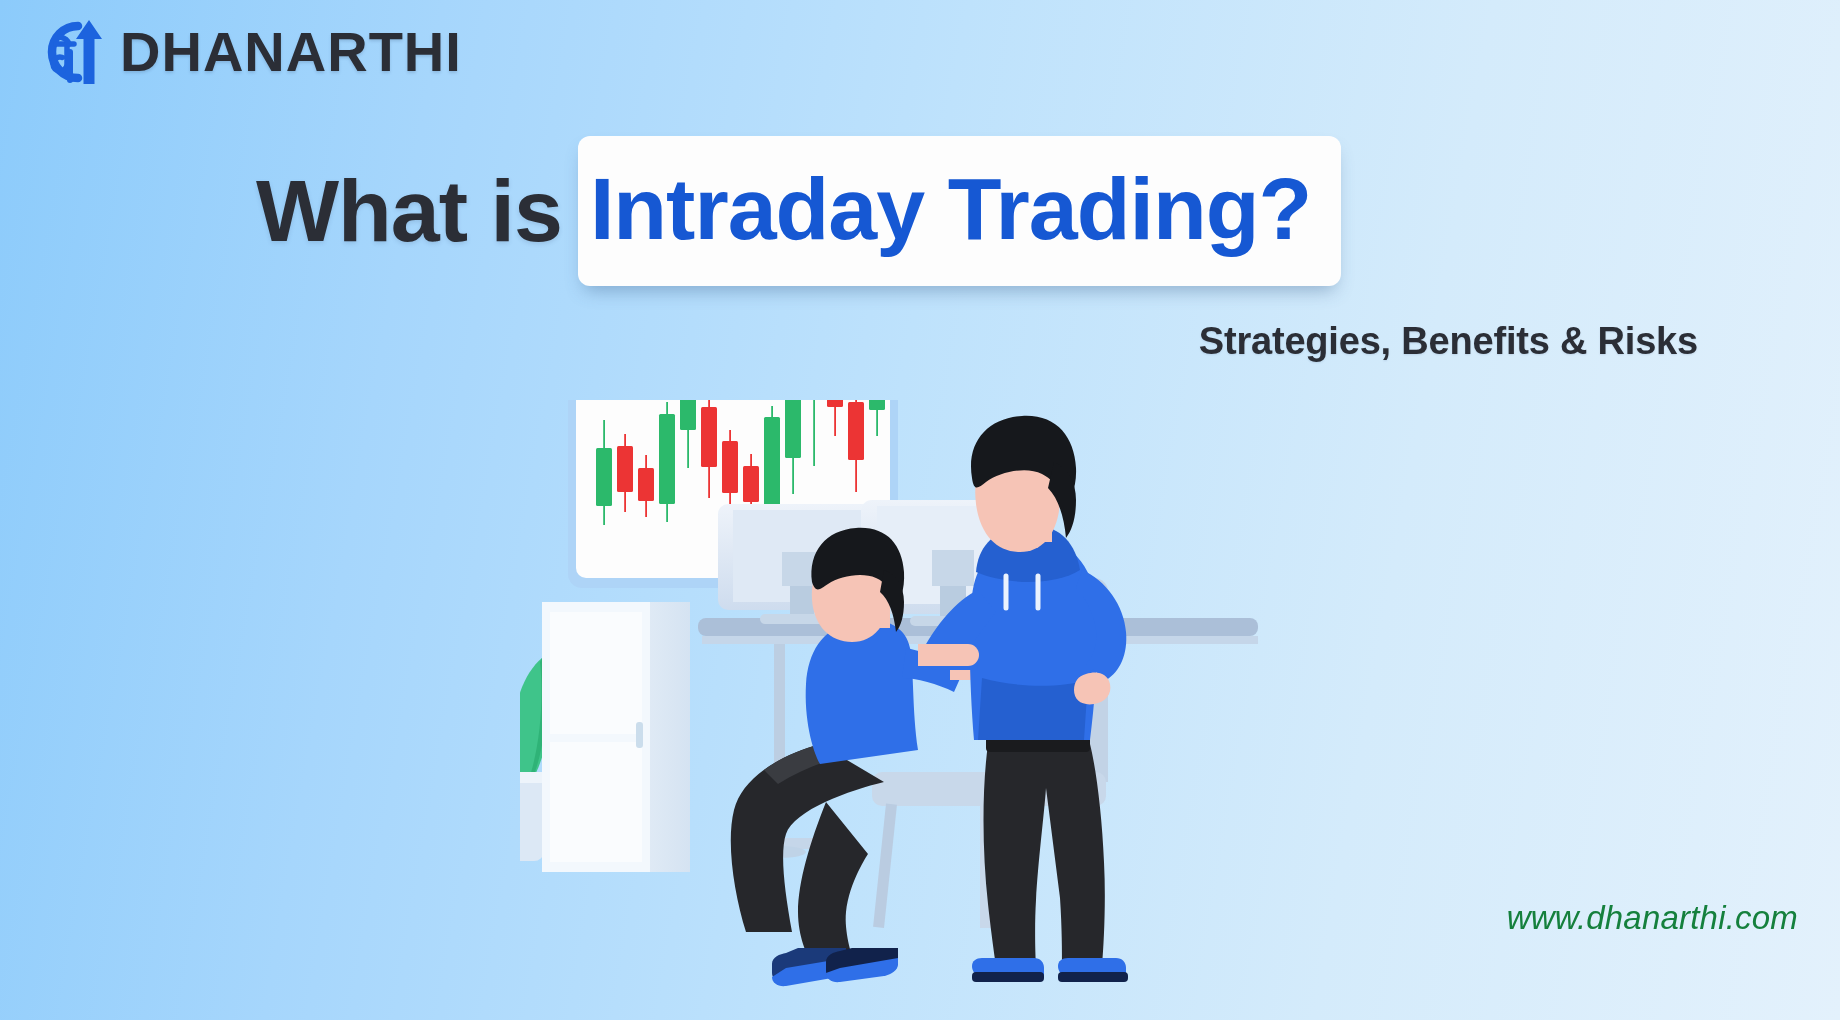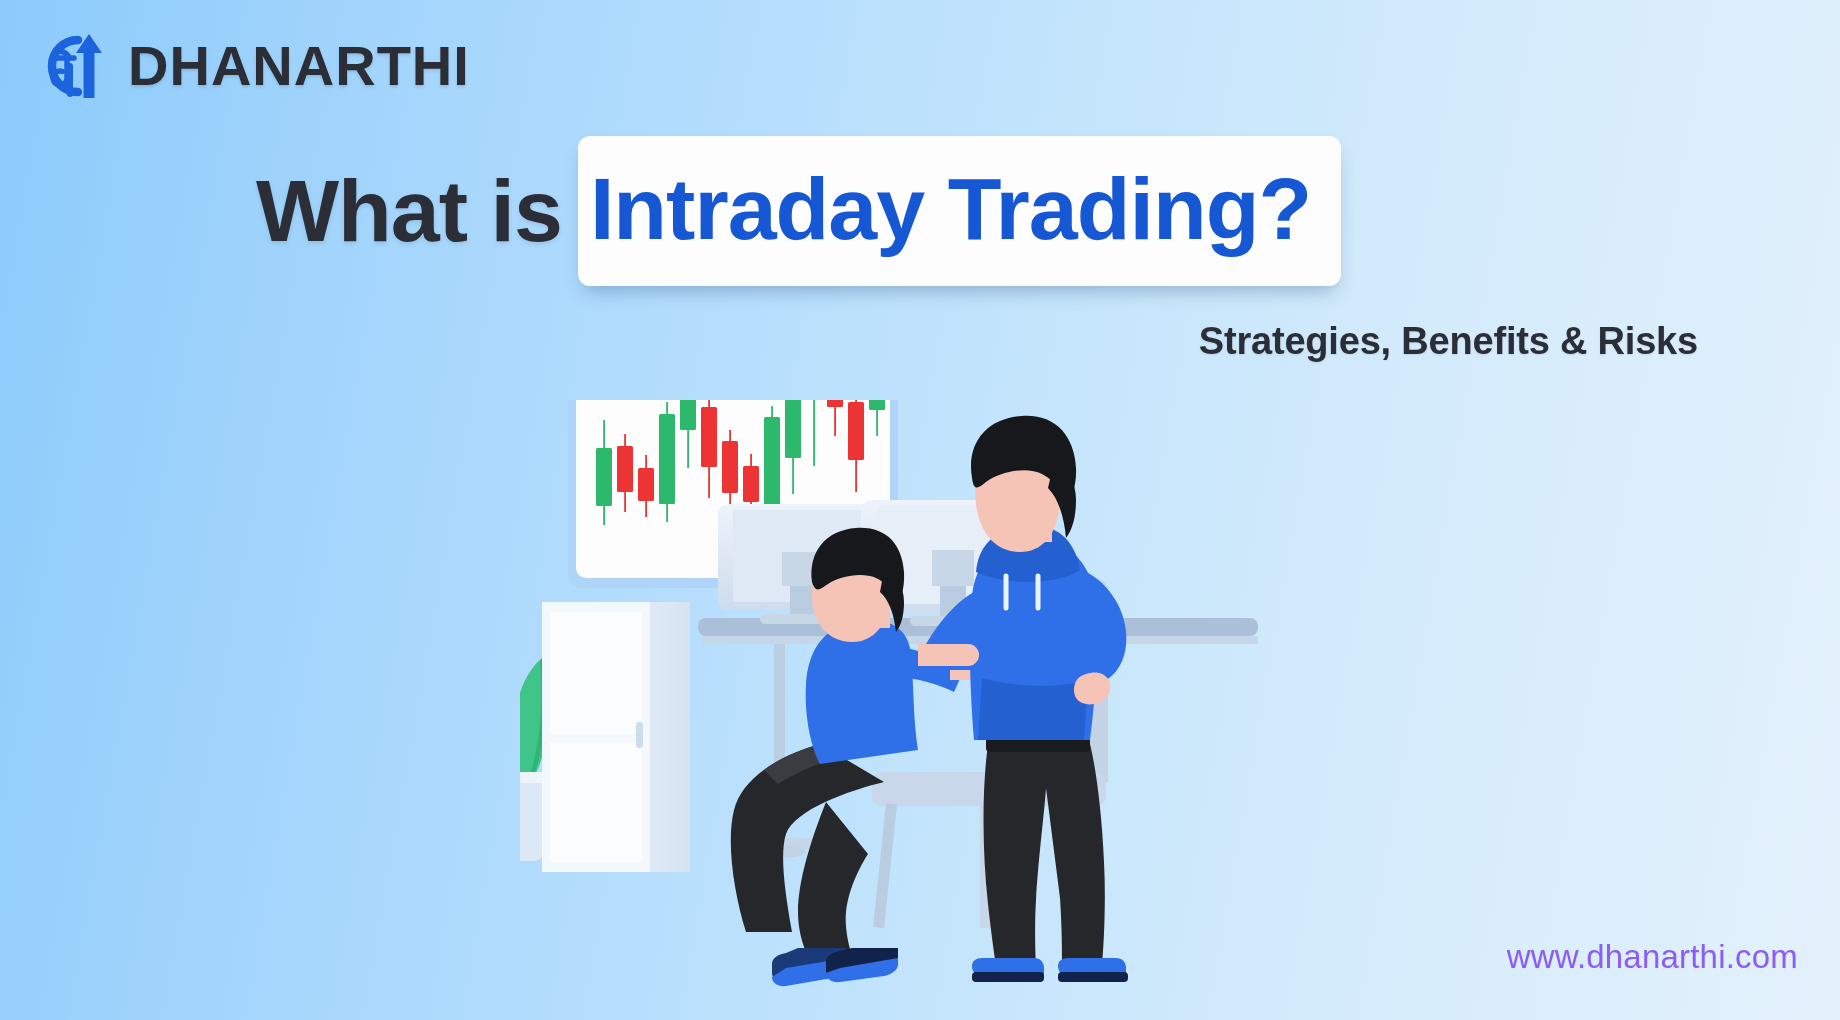--- a/index.html
+++ b/index.html
@@ -5,21 +5,21 @@
   * { margin:0; padding:0; box-sizing:border-box; }
   html,body { width:1840px; height:1020px; overflow:hidden; }
   body {
     font-family:"Liberation Sans", sans-serif;
     background:linear-gradient(100deg,#8CCBFB 0%,#A6D6FC 22%,#BEE2FC 48%,#D4EBFB 74%,#E3F1FC 100%);
     position:relative;
   }
   #stage { position:absolute; inset:0; }
 
   
-  .logo-wrap { position:absolute; left:26px; top:26px; display:flex; align-items:center; gap:20px; }
+  .logo-wrap { position:absolute; left:26px; top:12px; display:flex; align-items:center; gap:12px; }
   .logo-mark { width:82px; height:80px; display:block; }
   .logo-text {
     font-size:56px; font-weight:bold; letter-spacing:1px;
     color:#2B2E36; line-height:1;
     text-shadow:0 2px 3px rgba(60,90,130,.22);
   }
 
   
   .title-row {
     position:absolute; left:256px; top:136px;
@@ -43,22 +43,22 @@
   }
   .subtitle {
     position:absolute; left:0; right:0; top:320px; text-align:right;
     font-size:38px; font-weight:bold; color:#2B2E36; letter-spacing:-.2px;
     text-shadow:0 1px 2px rgba(60,90,130,.15);
   }
   .subtitle-inner { display:inline-block; transform:translateX(-142px); }
 
   
   .site-url {
-    position:absolute; right:42px; top:938px;
-    font-size:33px; color:#8b5cf6; letter-spacing:.2px;
+    position:absolute; right:42px; top:899px;
+    font-size:33px; color:#15803d; letter-spacing:.2px;font-style:italic;
   }
 
   
   .illus { position:absolute; left:520px; top:400px; width:940px; height:620px; }
   .illus svg { display:block; width:100%; height:100%; }
 </style>
 </head>
 <body>
 
 <div id="stage">

